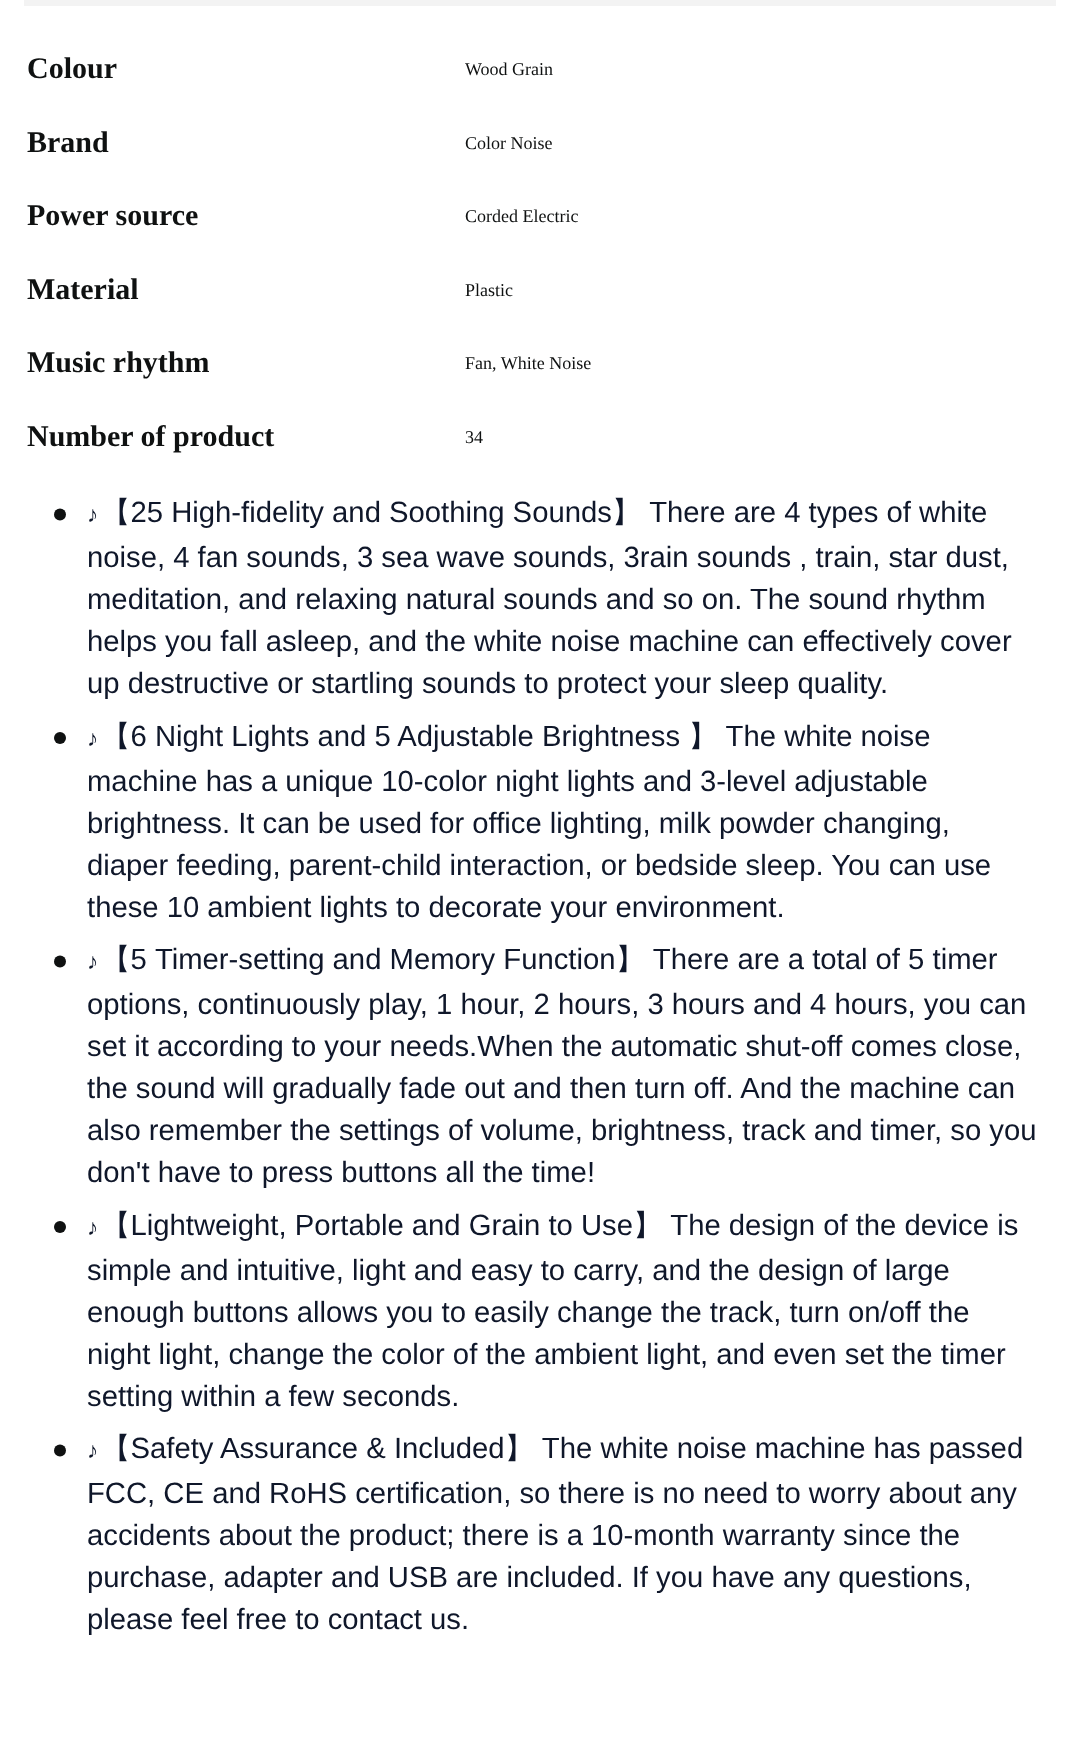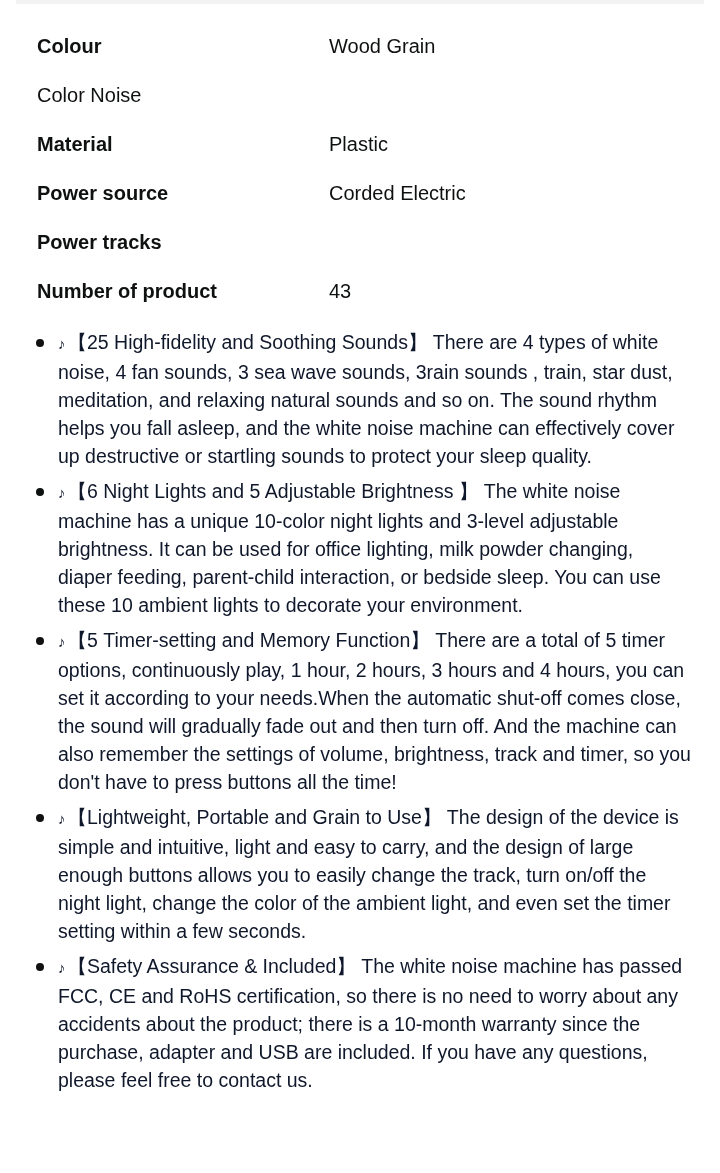--- a/index.html
+++ b/index.html
@@ -18,37 +18,38 @@
     .top-divider {
       position: absolute;
       left: 16px;
       right: 16px;
       top: 0;
       height: 4px;
       background: #f3f3f3;
     }
     .specs {
       position: absolute;
-      left: 37px;
+      left: 18px;
       top: 22px;
       width: 680px;
+      font-family: Liberation Serif, serif;
     }
     .spec-row {
       display: flex;
       height: 49px;
       align-items: center;
     }
     .spec-label {
       width: 292px;
       font-weight: bold;
       font-size: 20px;
       color: #0f1111;
     }
     .spec-value {
-      font-size: 20px;
+      font-size: 12px;
       color: #0f1111;
     }
     .bullets {
       position: absolute;
       left: 0;
       top: 328px;
       width: 720px;
       margin: 0;
       padding: 0;
       list-style: none;
@@ -80,36 +81,38 @@
 <body>
 
 <div class="top-divider"></div>
 
 <div class="specs">
   <div class="spec-row">
     <div class="spec-label">Colour</div>
     <div class="spec-value">Wood Grain</div>
   </div>
   <div class="spec-row">
+    <div class="spec-label">Brand</div>
     <div class="spec-value">Color Noise</div>
+  </div>
+  <div class="spec-row">
+    <div class="spec-label">Power source</div>
+    <div class="spec-value">Corded Electric</div>
   </div>
   <div class="spec-row">
     <div class="spec-label">Material</div>
     <div class="spec-value">Plastic</div>
   </div>
   <div class="spec-row">
-    <div class="spec-label">Power source</div>
-    <div class="spec-value">Corded Electric</div>
-  </div>
-  <div class="spec-row">
-    <div class="spec-label">Power tracks</div>
+    <div class="spec-label">Music rhythm</div>
+    <div class="spec-value">Fan, White Noise</div>
   </div>
   <div class="spec-row">
     <div class="spec-label">Number of product</div>
-    <div class="spec-value">43</div>
+    <div class="spec-value">34</div>
   </div>
 </div>
 
 <ul class="bullets">
   <li class="bullet">
     <span class="bullet-dot"></span>
     <span class="note-icon">♪</span><span>【25 High-fidelity and Soothing Sounds】</span><span>  There are 4 types of white noise, 4 fan sounds, 3 sea wave sounds, 3rain sounds , train, star dust, meditation, and relaxing natural sounds and so on. The sound rhythm helps you fall asleep, and the white noise machine can effectively cover up destructive or startling sounds to protect your sleep quality.</span>
   </li>
   <li class="bullet">
     <span class="bullet-dot"></span>

